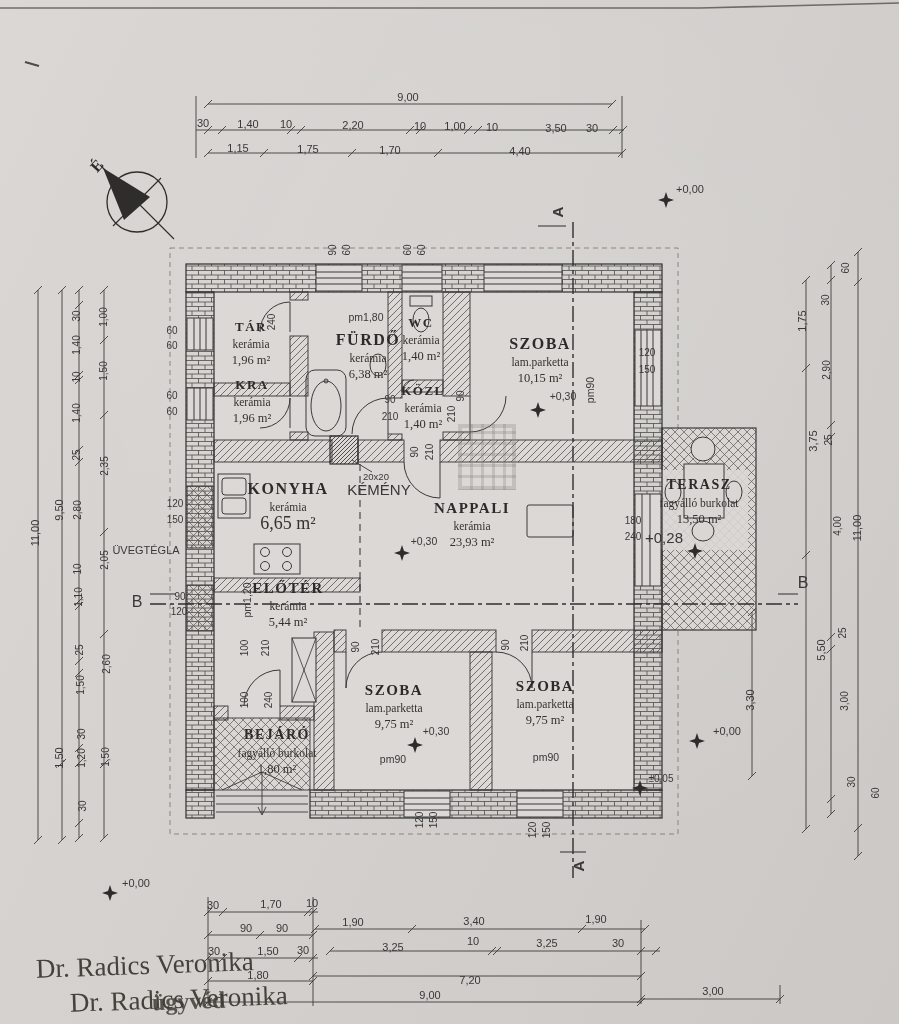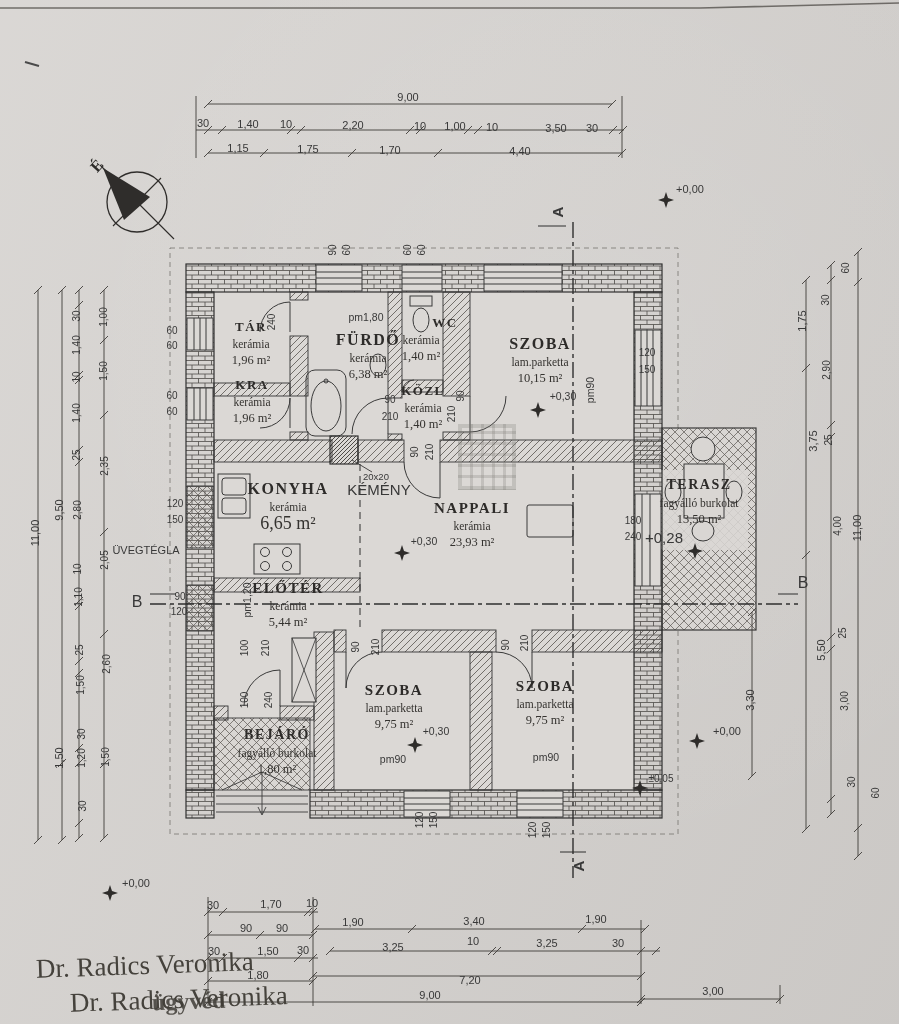--- a/index.html
+++ b/index.html
@@ -448,21 +448,21 @@
       <span class="lbl" style="left: 557px; top: 212px; font-size: 15px; font-weight: 700; transform: translate(-50%, -50%) rotate(-90deg);">A</span>
       <span class="lbl" style="left: 578px; top: 866px; font-size: 15px; font-weight: 700; transform: translate(-50%, -50%) rotate(-90deg);">A</span>
       <span class="lbl" style="left: 376px; top: 477px; font-size: 9.5px; transform: translate(-50%, -50%) rotate(0deg);">20x20</span>
       <span class="lbl" style="left: 379px; top: 489px; font-size: 15px; transform: translate(-50%, -50%) rotate(0deg);">KÉMÉNY</span>
       <span class="lbl rname" style="left: 251px; top: 326px; font-size: 13px; transform: translate(-50%, -50%) rotate(0deg);">TÁR</span>
       <span class="lbl rsub" style="left: 251px; top: 345px; font-size: 11.5px; transform: translate(-50%, -50%) rotate(0deg);">kerámia</span>
       <span class="lbl rsub" style="left: 251px; top: 360px; font-size: 12.5px; transform: translate(-50%, -50%) rotate(0deg);">1,96 m²</span>
       <span class="lbl rname" style="left: 368px; top: 340px; font-size: 16px; transform: translate(-50%, -50%) rotate(0deg);">FÜRDŐ</span>
       <span class="lbl rsub" style="left: 368px; top: 359px; font-size: 11.5px; transform: translate(-50%, -50%) rotate(0deg);">kerámia</span>
       <span class="lbl rsub" style="left: 368px; top: 374px; font-size: 12.5px; transform: translate(-50%, -50%) rotate(0deg);">6,38 m²</span>
-      <span class="lbl rname" style="left: 421px; top: 322px; font-size: 13px; transform: translate(-50%, -50%) rotate(0deg); margin-left: 24px;">WC</span>
+      <span class="lbl rname" style="left: 421px; top: 322px; font-size: 13px; transform: translate(-50%, -50%) rotate(0deg);">WC</span>
       <span class="lbl rsub" style="left: 421px; top: 341px; font-size: 11.5px; transform: translate(-50%, -50%) rotate(0deg);">kerámia</span>
       <span class="lbl rsub" style="left: 421px; top: 356px; font-size: 12.5px; transform: translate(-50%, -50%) rotate(0deg);">1,40 m²</span>
       <span class="lbl rname" style="left: 423px; top: 390px; font-size: 13px; transform: translate(-50%, -50%) rotate(0deg);">KÖZL</span>
       <span class="lbl rsub" style="left: 423px; top: 409px; font-size: 11.5px; transform: translate(-50%, -50%) rotate(0deg);">kerámia</span>
       <span class="lbl rsub" style="left: 423px; top: 424px; font-size: 12.5px; transform: translate(-50%, -50%) rotate(0deg);">1,40 m²</span>
       <span class="lbl rname" style="left: 540px; top: 344px; font-size: 16px; transform: translate(-50%, -50%) rotate(0deg);">SZOBA</span>
       <span class="lbl rsub" style="left: 540px; top: 363px; font-size: 11.5px; transform: translate(-50%, -50%) rotate(0deg);">lam.parketta</span>
       <span class="lbl rsub" style="left: 540px; top: 378px; font-size: 12.5px; transform: translate(-50%, -50%) rotate(0deg);">10,15 m²</span>
       <span class="lbl rname" style="left: 252px; top: 384px; font-size: 13px; transform: translate(-50%, -50%) rotate(0deg);">KRA</span>
       <span class="lbl rsub" style="left: 252px; top: 403px; font-size: 11.5px; transform: translate(-50%, -50%) rotate(0deg);">kerámia</span>

